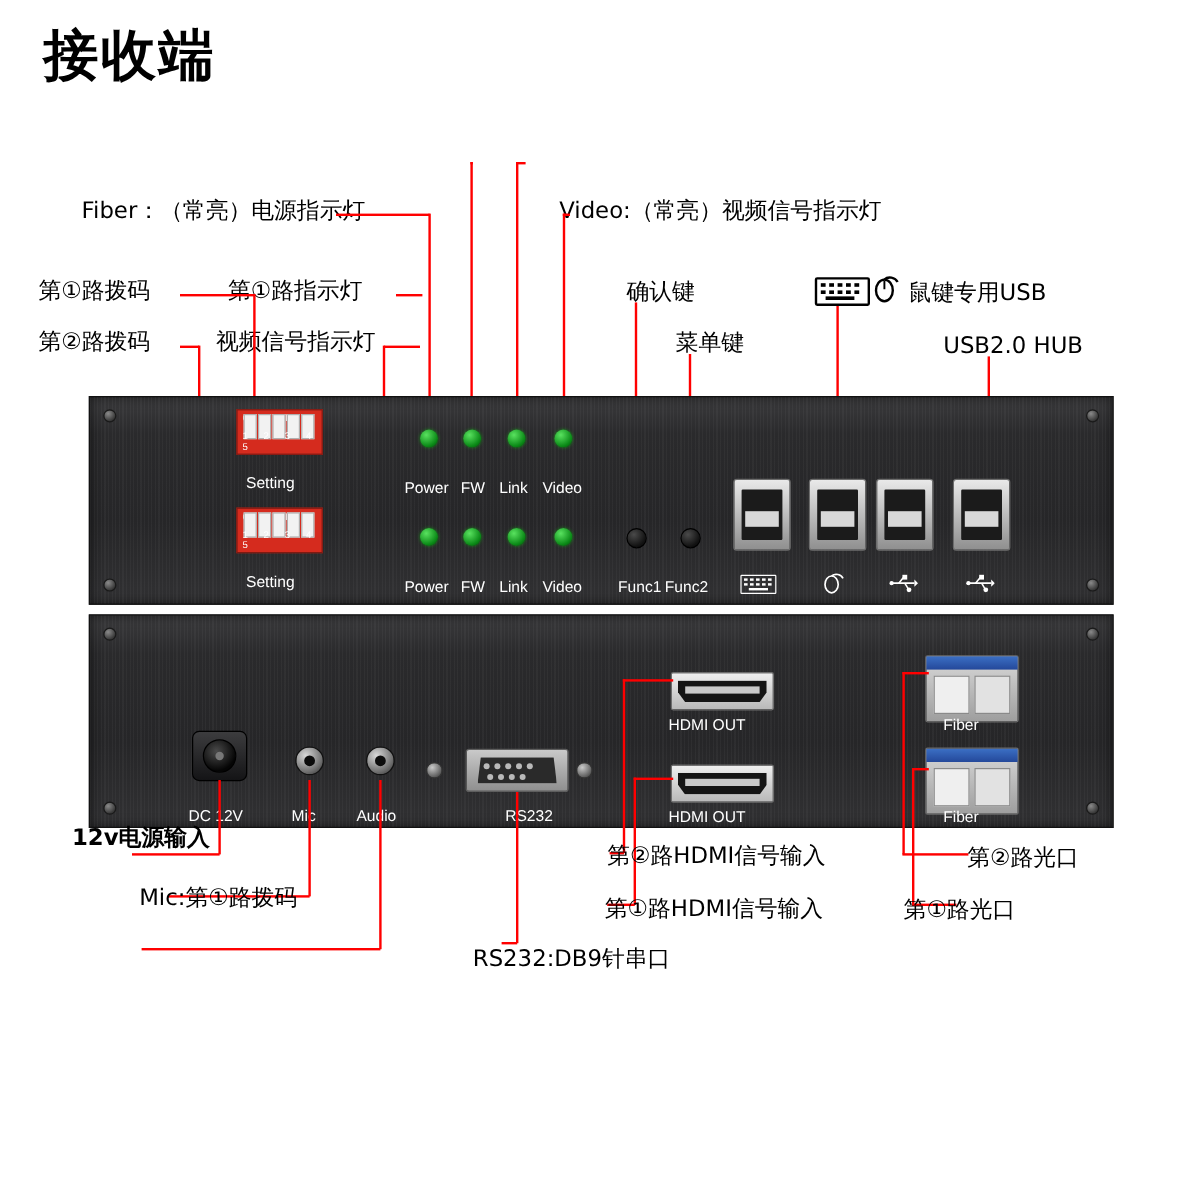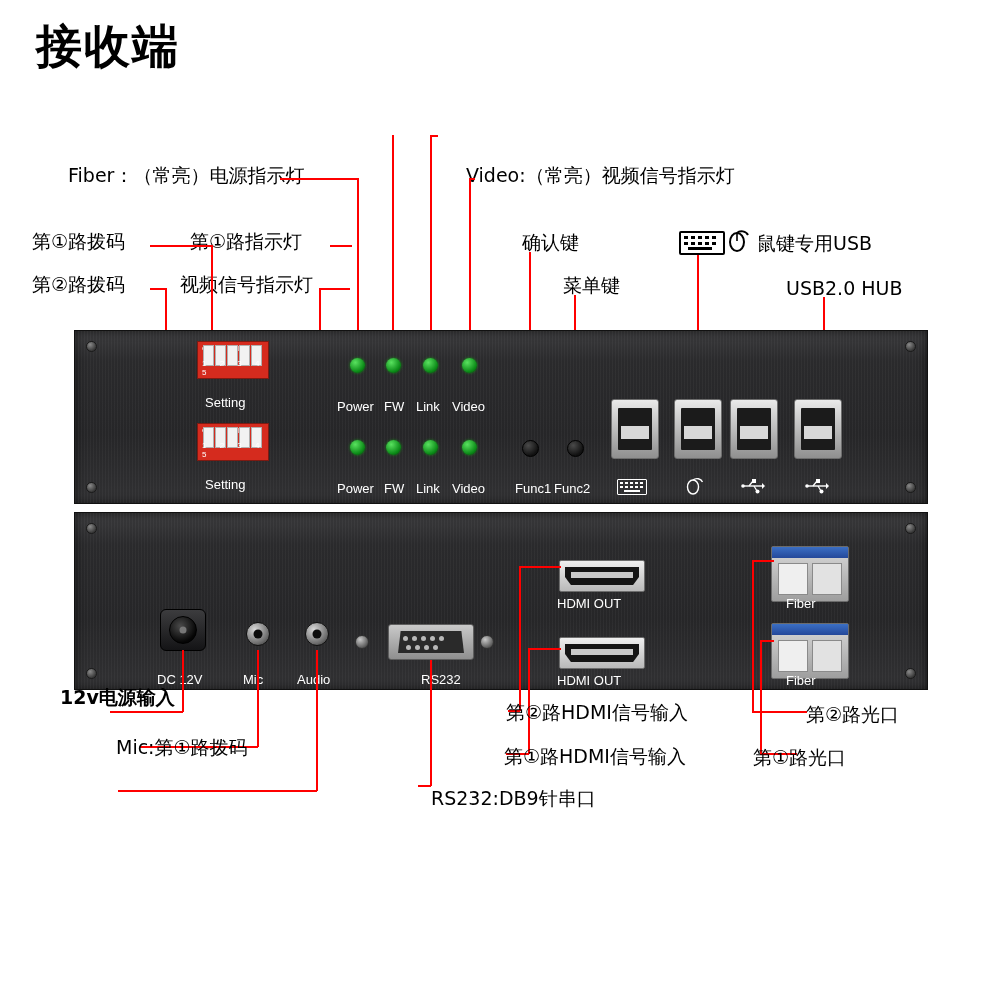--- a/index.html
+++ b/index.html
@@ -348,19 +348,19 @@
   <div class="ln lnh" style="left:752px;top:560px;width:22px;"></div>
   <div class="ln lnv" style="left:752px;top:560px;height:152px;"></div>
   <div class="ln lnh" style="left:752px;top:711px;width:55px;"></div>
 
   <div class="ln lnh" style="left:760px;top:640px;width:14px;"></div>
   <div class="ln lnv" style="left:760px;top:640px;height:114px;"></div>
   <div class="ln lnh" style="left:760px;top:753px;width:37px;"></div>
 
   <div class="lbl" style="left:60px;top:685px;font-weight:bold;">12v电源输入</div>
   <div class="lbl" style="left:116px;top:735px;">Mic:第①路拨码</div>
-  <div class="lbl" style="left:431px;top:786px;">RS232:DB9针串口</div>
+  <div class="lbl" style="left:394px;top:786px;">RS232:DB9针串口</div>
   <div class="lbl" style="left:504px;top:744px;">第①路HDMI信号输入</div>
   <div class="lbl" style="left:506px;top:700px;">第②路HDMI信号输入</div>
   <div class="lbl" style="left:806px;top:702px;">第②路光口</div>
   <div class="lbl" style="left:753px;top:745px;">第①路光口</div>
 
 </div>
 
 </body></html>

